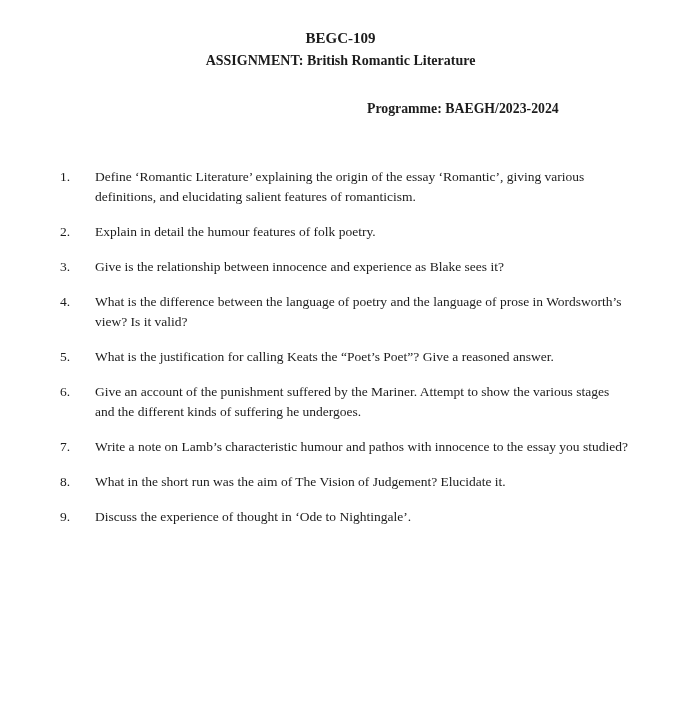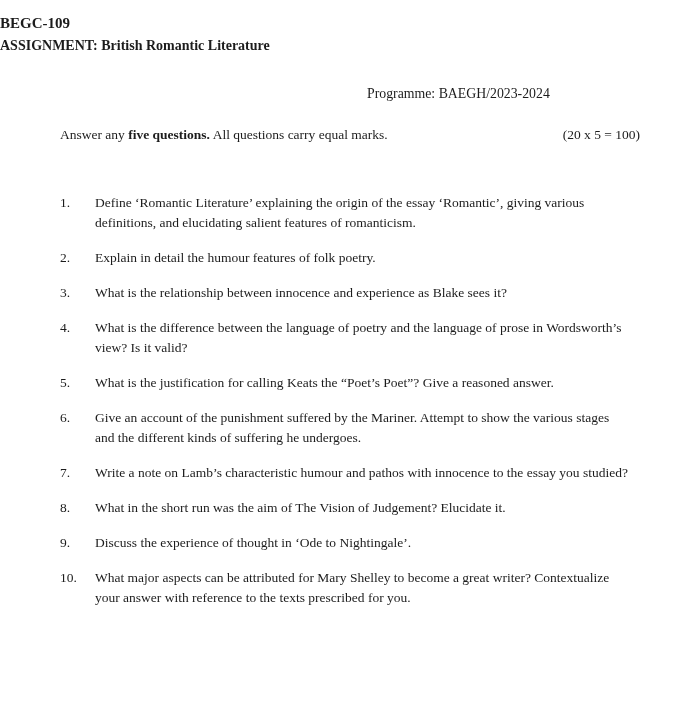--- a/index.html
+++ b/index.html
@@ -14,36 +14,37 @@
     color: #1c1c1c;
     overflow: hidden;
   }
   .page {
     position: relative;
     width: 681px;
     height: 717px;
     background: #ffffff;
   }
   .doc-header {
-    padding-top: 13px;
+    text-align: center;
+    padding-top: 28px;
   }
   .doc-header .line1 {
     font-weight: bold;
     font-size: 15px;
     line-height: 21px;
   }
   .doc-header .line2 {
     font-weight: bold;
     font-size: 14px;
     line-height: 23px;
   }
   .meta-block {
     margin-top: 26px;
     margin-left: 367px;
-    font-weight: normal;
+    font-weight: bold;
     font-size: 13.8px;
     line-height: 21px;
   }
   .instruction-row {
     display: flex;
     justify-content: space-between;
     align-items: baseline;
     margin: 21px 41px 0 60px;
     font-size: 13.5px;
     line-height: 20px;
@@ -76,37 +77,33 @@
 
   <div class="doc-header">
     <div class="line1">BEGC-109</div>
     <div class="line2">ASSIGNMENT: British Romantic Literature</div>
   </div>
 
   <div class="meta-block">
     <div>Programme: BAEGH/2023-2024</div>
   </div>
 
-  <div class="instruction-row">
-    <div><span>Answer any </span><strong>five questions.</strong><span> All questions carry equal marks.</span></div>
-    <div>(20 x 5 = 100)</div>
-  </div>
 
   <div class="questions">
     <div class="q">
       <span class="q-num">1.</span>
       <span class="q-text">Define ‘Romantic Literature’ explaining the origin of the essay ‘Romantic’, giving various definitions, and elucidating salient features of romanticism.</span>
     </div>
     <div class="q">
       <span class="q-num">2.</span>
       <span class="q-text">Explain in detail the humour features of folk poetry.</span>
     </div>
     <div class="q">
       <span class="q-num">3.</span>
-      <span class="q-text">What is the relationship between innocence and experience as Blake sees it?</span>
+      <span class="q-text">Give is the relationship between innocence and experience as Blake sees it?</span>
     </div>
     <div class="q">
       <span class="q-num">4.</span>
       <span class="q-text">What is the difference between the language of poetry and the language of prose in Wordsworth’s view? Is it valid?</span>
     </div>
     <div class="q">
       <span class="q-num">5.</span>
       <span class="q-text">What is the justification for calling Keats the “Poet’s Poet”? Give a reasoned answer.</span>
     </div>
     <div class="q">
@@ -118,19 +115,15 @@
       <span class="q-text">Write a note on Lamb’s characteristic humour and pathos with innocence to the essay you studied?</span>
     </div>
     <div class="q">
       <span class="q-num">8.</span>
       <span class="q-text">What in the short run was the aim of The Vision of Judgement? Elucidate it.</span>
     </div>
     <div class="q">
       <span class="q-num">9.</span>
       <span class="q-text">Discuss the experience of thought in ‘Ode to Nightingale’.</span>
     </div>
-    <div class="q">
-      <span class="q-num">10.</span>
-      <span class="q-text">What major aspects can be attributed for Mary Shelley to become a great writer? Contextualize your answer with reference to the texts prescribed for you.</span>
-    </div>
   </div>
 
 </div>
 
 </body></html>

